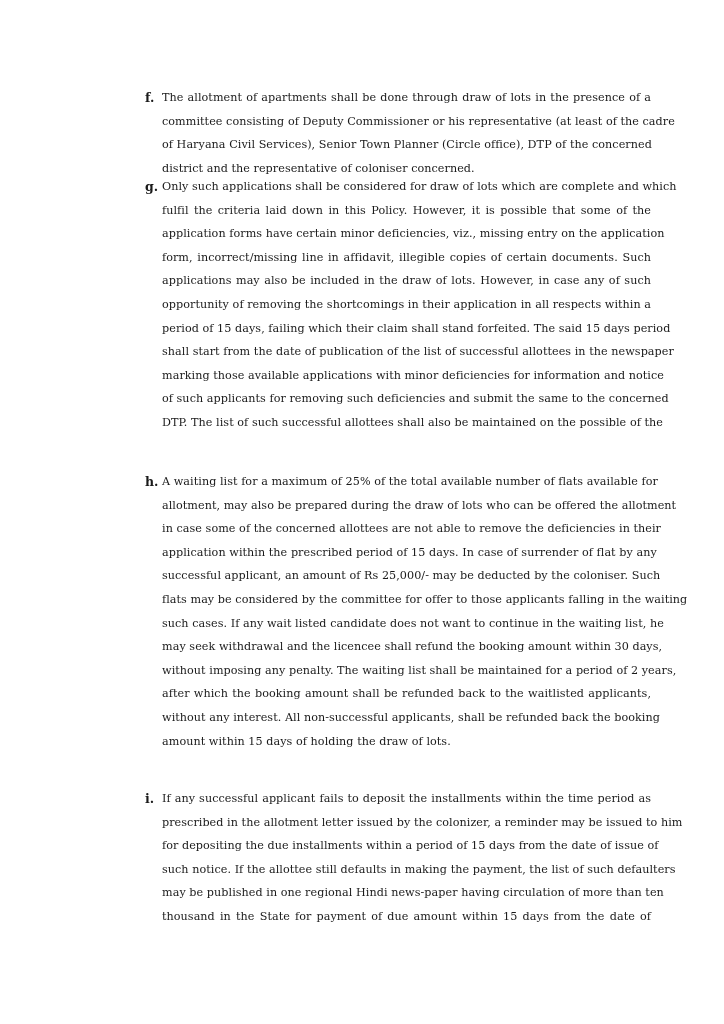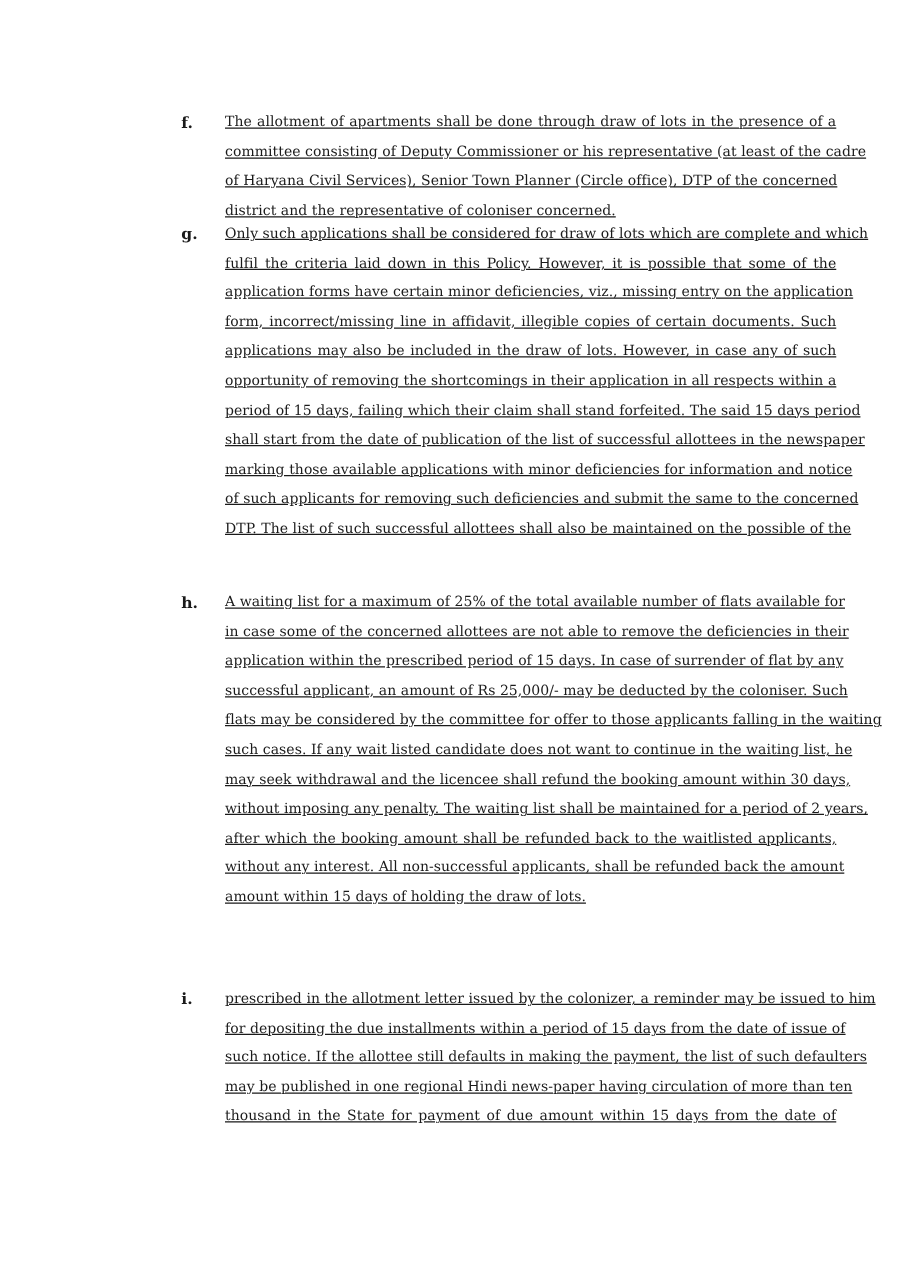--- a/index.html
+++ b/index.html
@@ -6,21 +6,21 @@
   body {
     width: 724px; height: 1024px; position: relative; overflow: hidden;
     font-family: "DejaVu Serif", "Liberation Serif", serif;
     color: #1a1a1a;
   }
   .page { position: absolute; left: 0; top: 0; width: 724px; height: 1024px; background: #fff; }
   .item { position: absolute; left: 0; width: 724px; }
   .label {
     position: absolute; left: 145px; font-weight: bold; font-size: 12.5px; line-height: 23px;
   }
-  .body { position: absolute; left: 180px; width: 489px; text-decoration: underline; }
+  .body { position: absolute; left: 162px; width: 489px; }
   .line {
     font-size: 11.2px; line-height: 23.6px; height: 23.6px; white-space: nowrap;
     text-align: justify; text-align-last: justify; letter-spacing: 0.05px;
   }
   .line.last { text-align-last: left; }
 </style>
 </head>
 <body>
 
 <div class="page">
@@ -47,35 +47,37 @@
           <div class="line">shall start from the date of publication of the list of successful allottees in the newspaper</div>
           <div class="line">marking those available applications with minor deficiencies for information and notice</div>
           <div class="line">of such applicants for removing such deficiencies and submit the same to the concerned</div>
           <div class="line">DTP. The list of such successful allottees shall also be maintained on the possible of the</div>
         </div>
       </div>
       <div class="item" style="top: 470px;">
         <span class="label">h.</span>
         <div class="body">
           <div class="line">A waiting list for a maximum of 25% of the total available number of flats available for</div>
+          <div class="line">allotment, may also be prepared during the draw of lots who can be offered the allotment</div>
           <div class="line">in case some of the concerned allottees are not able to remove the deficiencies in their</div>
           <div class="line">application within the prescribed period of 15 days. In case of surrender of flat by any</div>
           <div class="line">successful applicant, an amount of Rs 25,000/- may be deducted by the coloniser. Such</div>
           <div class="line">flats may be considered by the committee for offer to those applicants falling in the waiting</div>
           <div class="line">such cases. If any wait listed candidate does not want to continue in the waiting list, he</div>
           <div class="line">may seek withdrawal and the licencee shall refund the booking amount within 30 days,</div>
           <div class="line">without imposing any penalty. The waiting list shall be maintained for a period of 2 years,</div>
           <div class="line">after which the booking amount shall be refunded back to the waitlisted applicants,</div>
-          <div class="line">without any interest. All non-successful applicants, shall be refunded back the amount</div>
+          <div class="line">without any interest. All non-successful applicants, shall be refunded back the booking</div>
           <div class="line last">amount within 15 days of holding the draw of lots.</div>
         </div>
       </div>
       <div class="item" style="top: 787px;">
         <span class="label">i.</span>
         <div class="body">
+          <div class="line">If any successful applicant fails to deposit the installments within the time period as</div>
           <div class="line">prescribed in the allotment letter issued by the colonizer, a reminder may be issued to him</div>
           <div class="line">for depositing the due installments within a period of 15 days from the date of issue of</div>
           <div class="line">such notice. If the allottee  still defaults in making the payment, the list of such defaulters</div>
           <div class="line">may be published in one regional Hindi news-paper having circulation of more than ten</div>
           <div class="line">thousand in the State for payment of due amount within 15 days from the date of</div>
         </div>
       </div>
     </div>
 </div>
 

